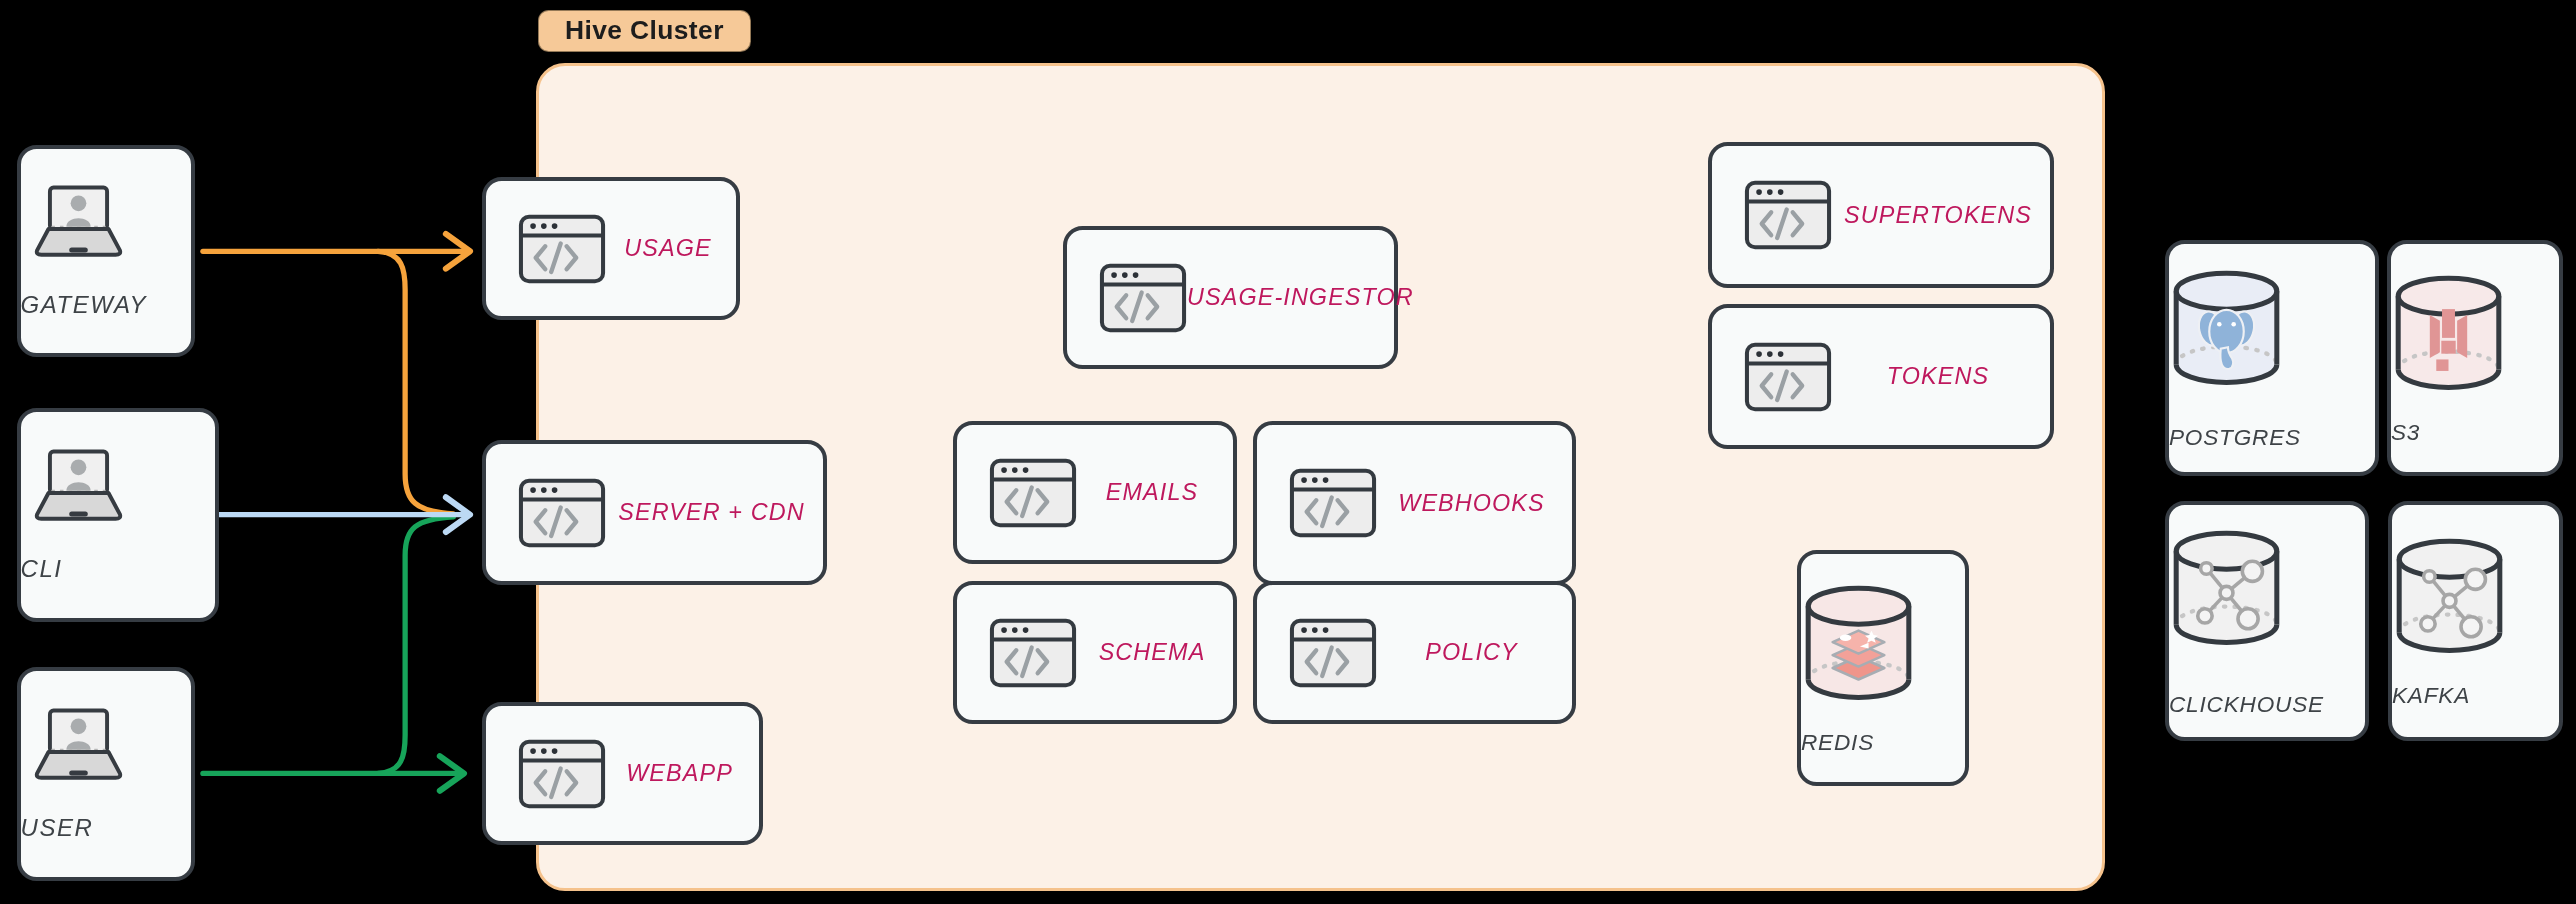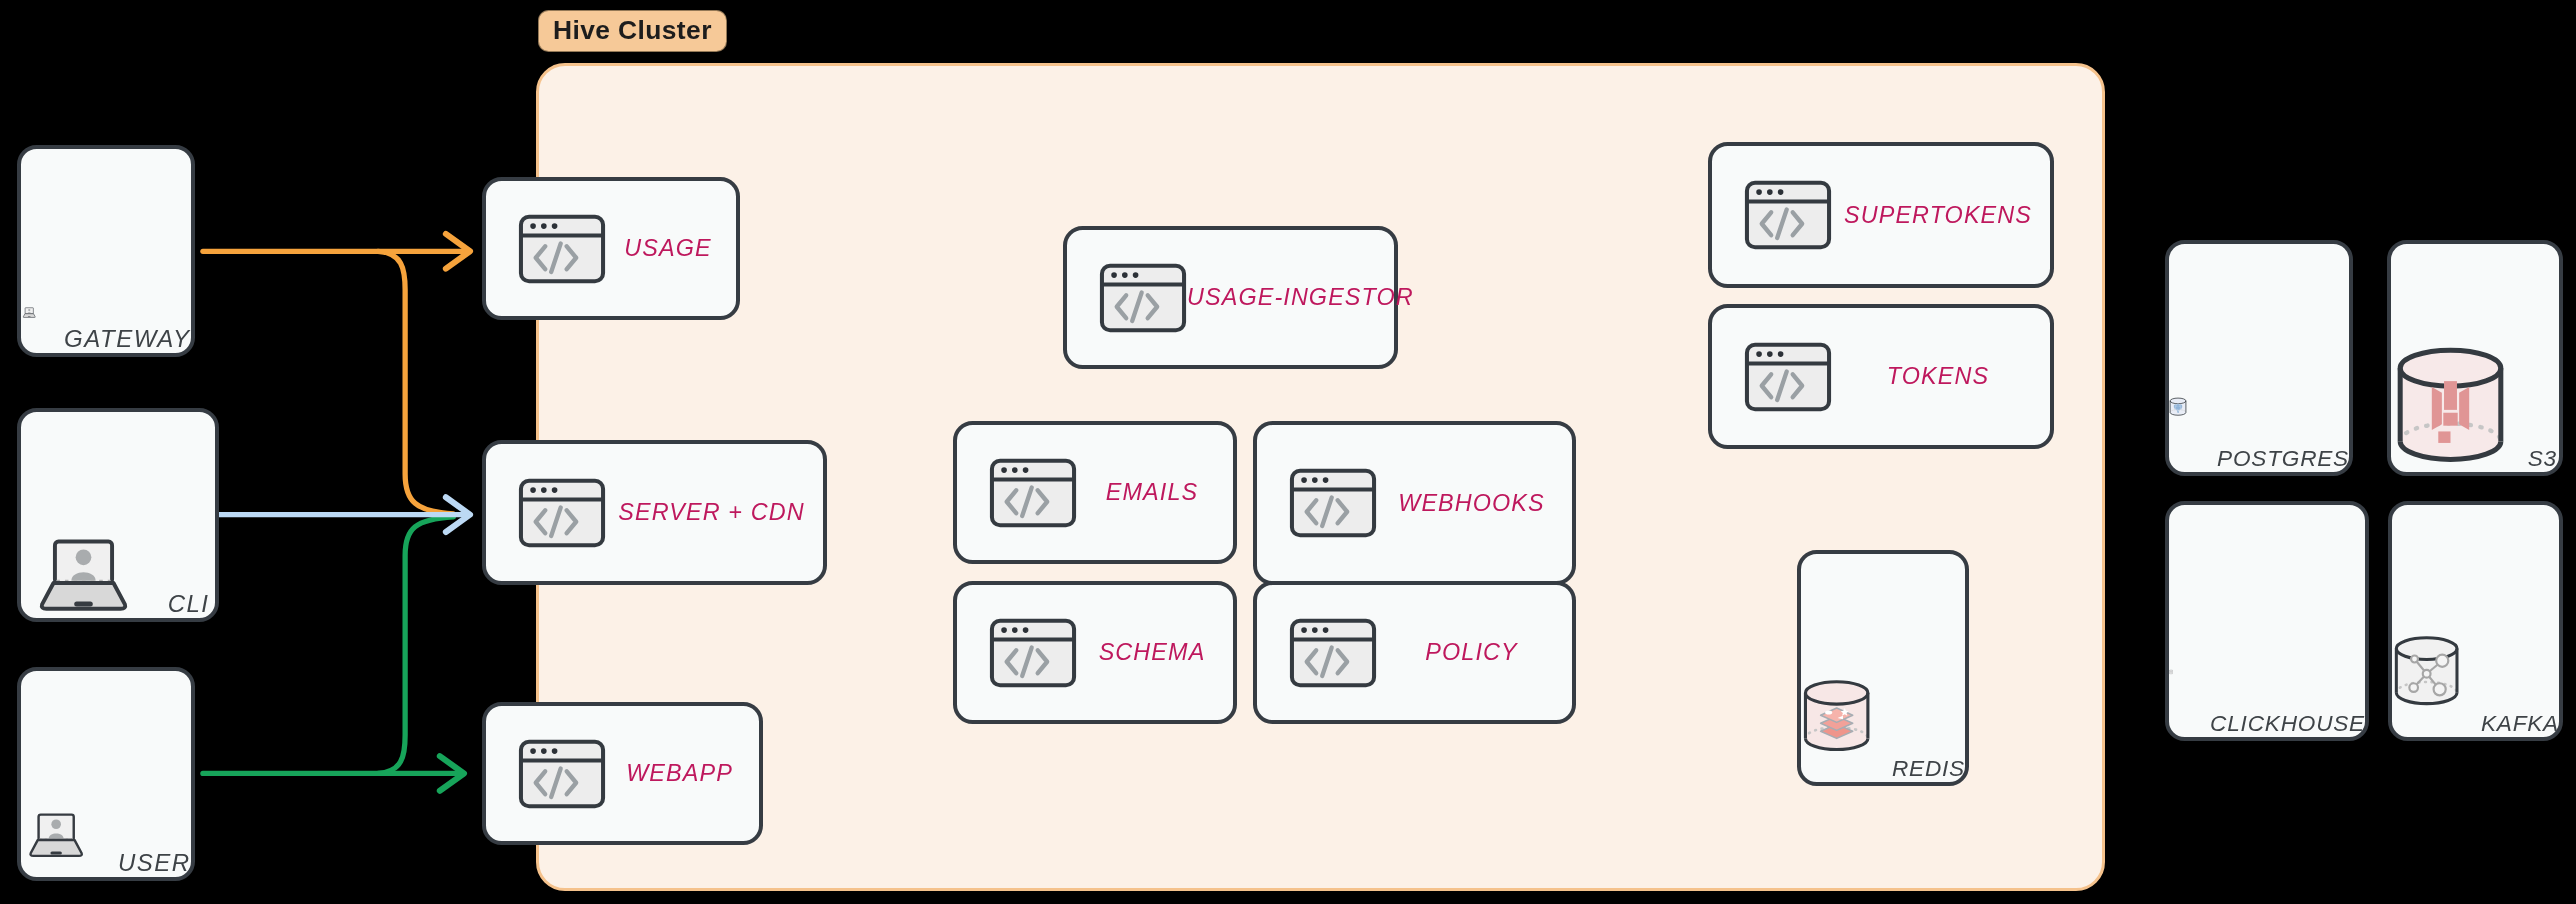--- a/index.html
+++ b/index.html
@@ -7,32 +7,32 @@
     width:2576px;height:904px;position:relative;overflow:hidden;
     font-family:"Liberation Sans", sans-serif;
   }
   
   .cluster{
     position:absolute;left:536px;top:63px;width:1569px;height:828px;
     background:#fcf1e7;border:3px solid #f5c28c;border-radius:29px;
     box-sizing:border-box;
   }
   .cluster-label{
-    position:absolute;left:538px;top:9.8px;height:42px;padding:0 14px;
+    position:absolute;left:538px;top:9.8px;height:42px;padding:0 26px;
     background:#f6c998;border:1.5px solid rgba(66,52,32,.55);border-radius:10.6px;
     display:flex;align-items:center;box-sizing:border-box;
     font-size:26.4px;font-weight:700;color:#1d1d1d;letter-spacing:0.4px;
   }
   
   .card{
     position:absolute;background:#f8fafa;border:4.5px solid #363c43;
     border-radius:19.6px;box-sizing:border-box;color:#3e4449;
   }
   
-  .col-card{display:flex;flex-direction:row;align-items:flex-end;justify-content:center;gap:27px;}
+  .col-card{display:flex;flex-direction:column;align-items:flex-start;justify-content:center;gap:27px;}
   .col-label{
     font-style:italic;font-weight:500;font-size:24px;letter-spacing:1.5px;
     color:#3e4347;white-space:nowrap;
   }
   .store-label{font-size:22.6px;letter-spacing:0.8px;}
   
   .svc{display:flex;align-items:center;padding-left:32px;}
   .svc-label{
     flex:1;text-align:center;font-style:italic;font-weight:500;font-size:23.4px;
     letter-spacing:1.1px;color:#be185d;white-space:nowrap;padding-right:6px;
@@ -217,21 +217,21 @@
   <div class="svc-label">TOKENS</div>
 </div>
 <div class="card col-card" style="left:1797px;top:550px;width:172px;height:236px;gap:19.6px">
   <svg class="cyl-icon cyl-redis" viewBox="0 0 160 180">
     <use href="#sym-cyl"></use>
       <use href="#sym-redis-glyph"></use>
   </svg>
   <div class="col-label store-label">REDIS</div>
 </div>
 
-<div class="card col-card" style="left:2165px;top:240px;width:188px;height:236px;gap:30px">
+<div class="card col-card" style="left:2165px;top:240px;width:214px;height:236px;gap:30px">
   <svg class="cyl-icon cyl-pg" viewBox="0 0 160 180">
     <use href="#sym-cyl"></use>
       <use href="#sym-pg-glyph"></use>
   </svg>
   <div class="col-label store-label">POSTGRES</div>
 </div>
 <div class="card col-card" style="left:2387px;top:240px;width:176px;height:236px;gap:19.6px">
   <svg class="cyl-icon cyl-s3" viewBox="0 0 160 180">
     <use href="#sym-cyl"></use>
       <use href="#sym-s3-glyph"></use>

